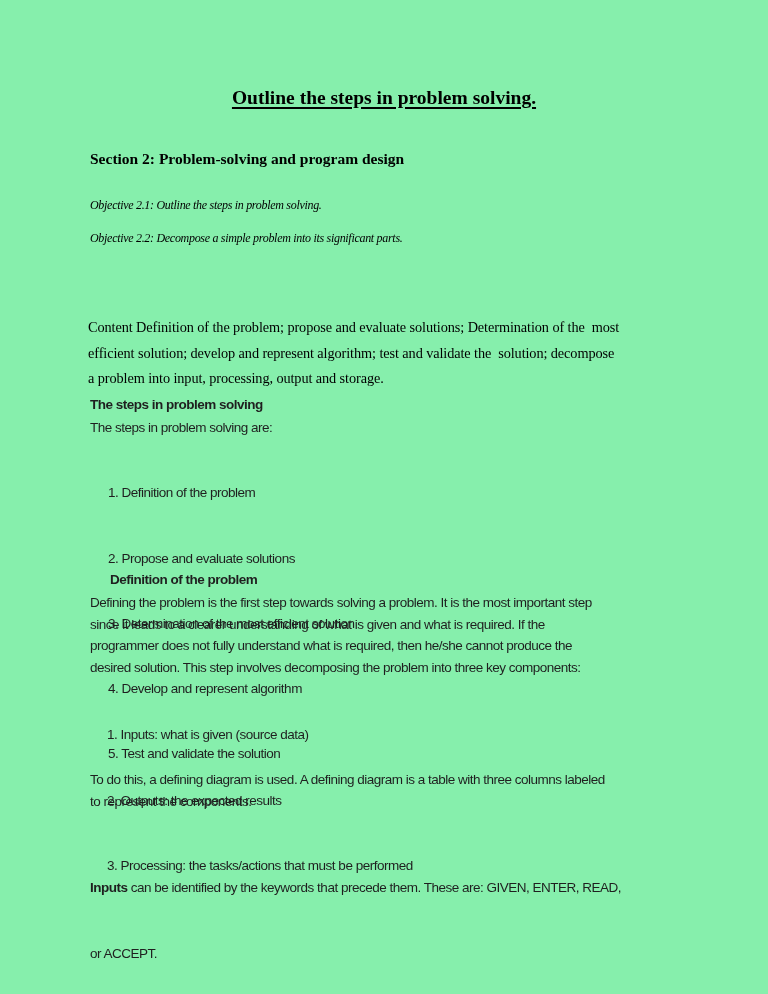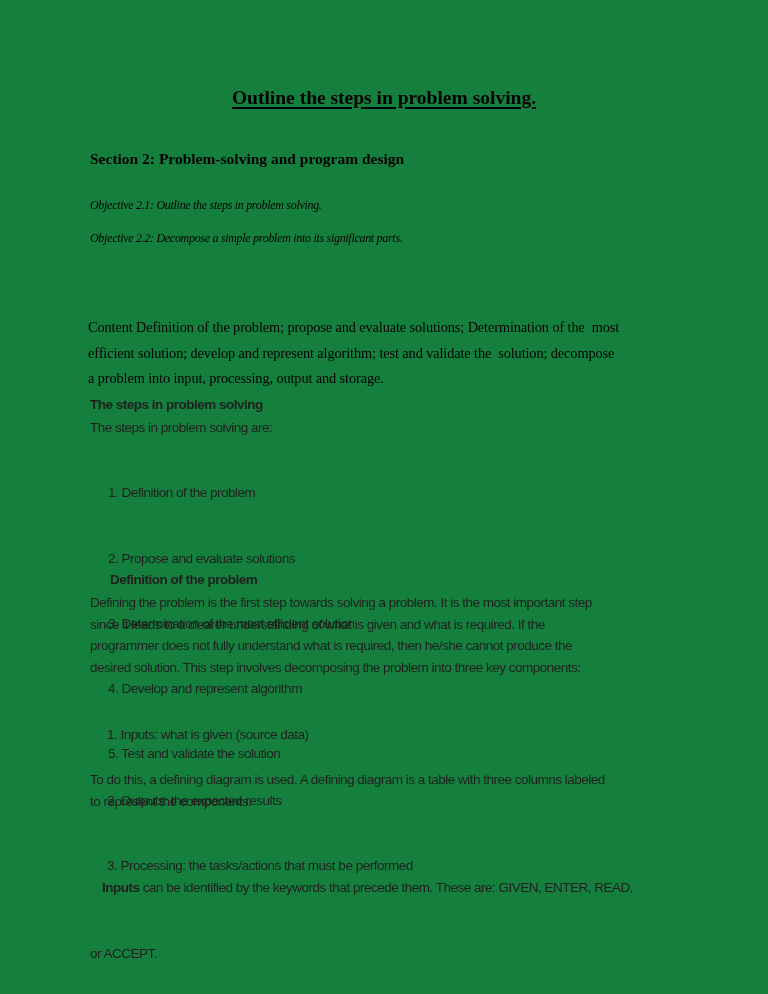--- a/index.html
+++ b/index.html
@@ -1,20 +1,20 @@
 <!DOCTYPE html>
 <html><head>
 <meta charset="utf-8">
 <style>
   html, body { margin: 0; padding: 0; background: #e8e8e8; }
   .page {
     position: relative;
     width: 768px;
     height: 994px;
-    background: #15803d;
+    background: #86efac;
     overflow: hidden;
     font-family: "Liberation Serif", serif;
     color: #000000;
   }
   .abs { position: absolute; }
   .serif { font-family: "Liberation Serif", serif; color: #000000; }
   .sans  { font-family: "Liberation Sans", sans-serif; color: #1f1f1f; letter-spacing: -0.5px; }
 
   .doc-title {
     top: 86px; left: 0; width: 768px;
@@ -50,21 +50,21 @@
   .steps-heading    { top: 394px; left: 90px; }
   .steps-intro      { top: 417px; left: 90px; }
   .steps-list       { top: 439px; left: 108px; }
   .def-heading      { top: 569px; left: 90px; margin-left: 20px; }
   .def-paragraph    { top: 592px; left: 90px; width: 610px; }
   .components-list  { top: 681px; left: 107px; }
   .todo-paragraph   { top: 769px; left: 90px; width: 620px; }
   .inputs-paragraph { top: 834px; left: 90px; width: 620px; }
 
   .list-item { line-height: 21.7px; }
-  .bold { font-weight: bold; margin-left: 12px; }
+  .bold { font-weight: bold; }
 </style>
 </head>
 <body>
 
 <div class="page">
 
   <div class="abs doc-title serif">
     <span class="underlined">Outline the steps in problem solving.</span>
   </div>
 

